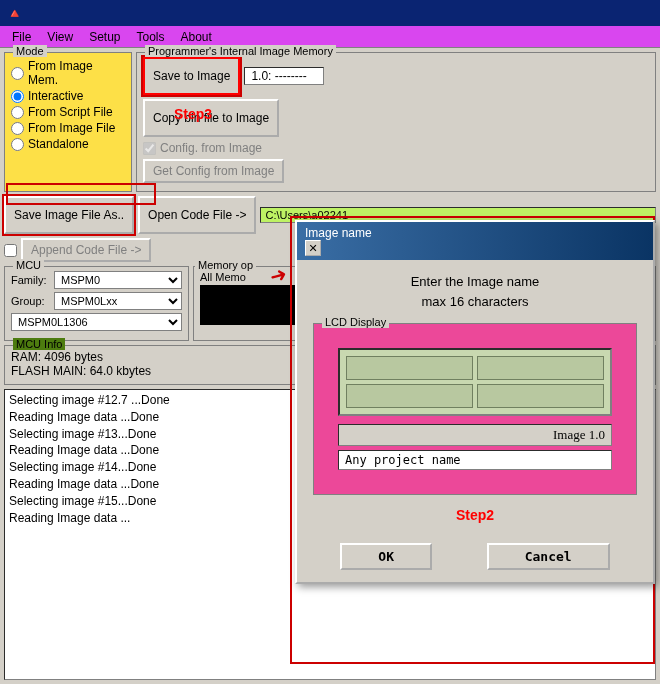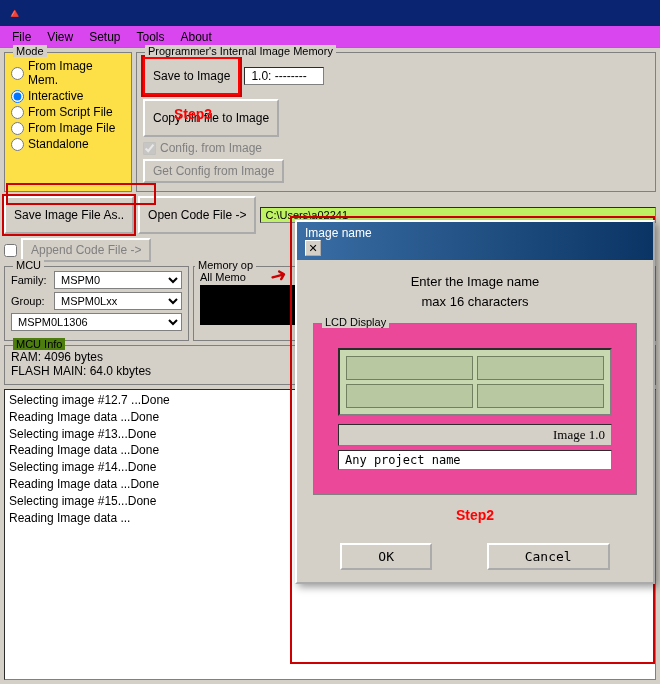--- a/index.html
+++ b/index.html
@@ -362,20 +362,21 @@
       padding: 8px 16px 12px;
     }
     .dialog-btn {
       background: #d4d0c8;
       border: 2px outset #ffffff;
       padding: 4px 36px;
       font-size: 13px;
       font-family: monospace;
       cursor: pointer;
       min-width: 80px;
+      font-weight: bold;
     }
 
     
     .step3-label {
       position: absolute;
       top: 58px;
       left: 174px;
       color: #ff0000;
       font-weight: bold;
       font-size: 14px;

